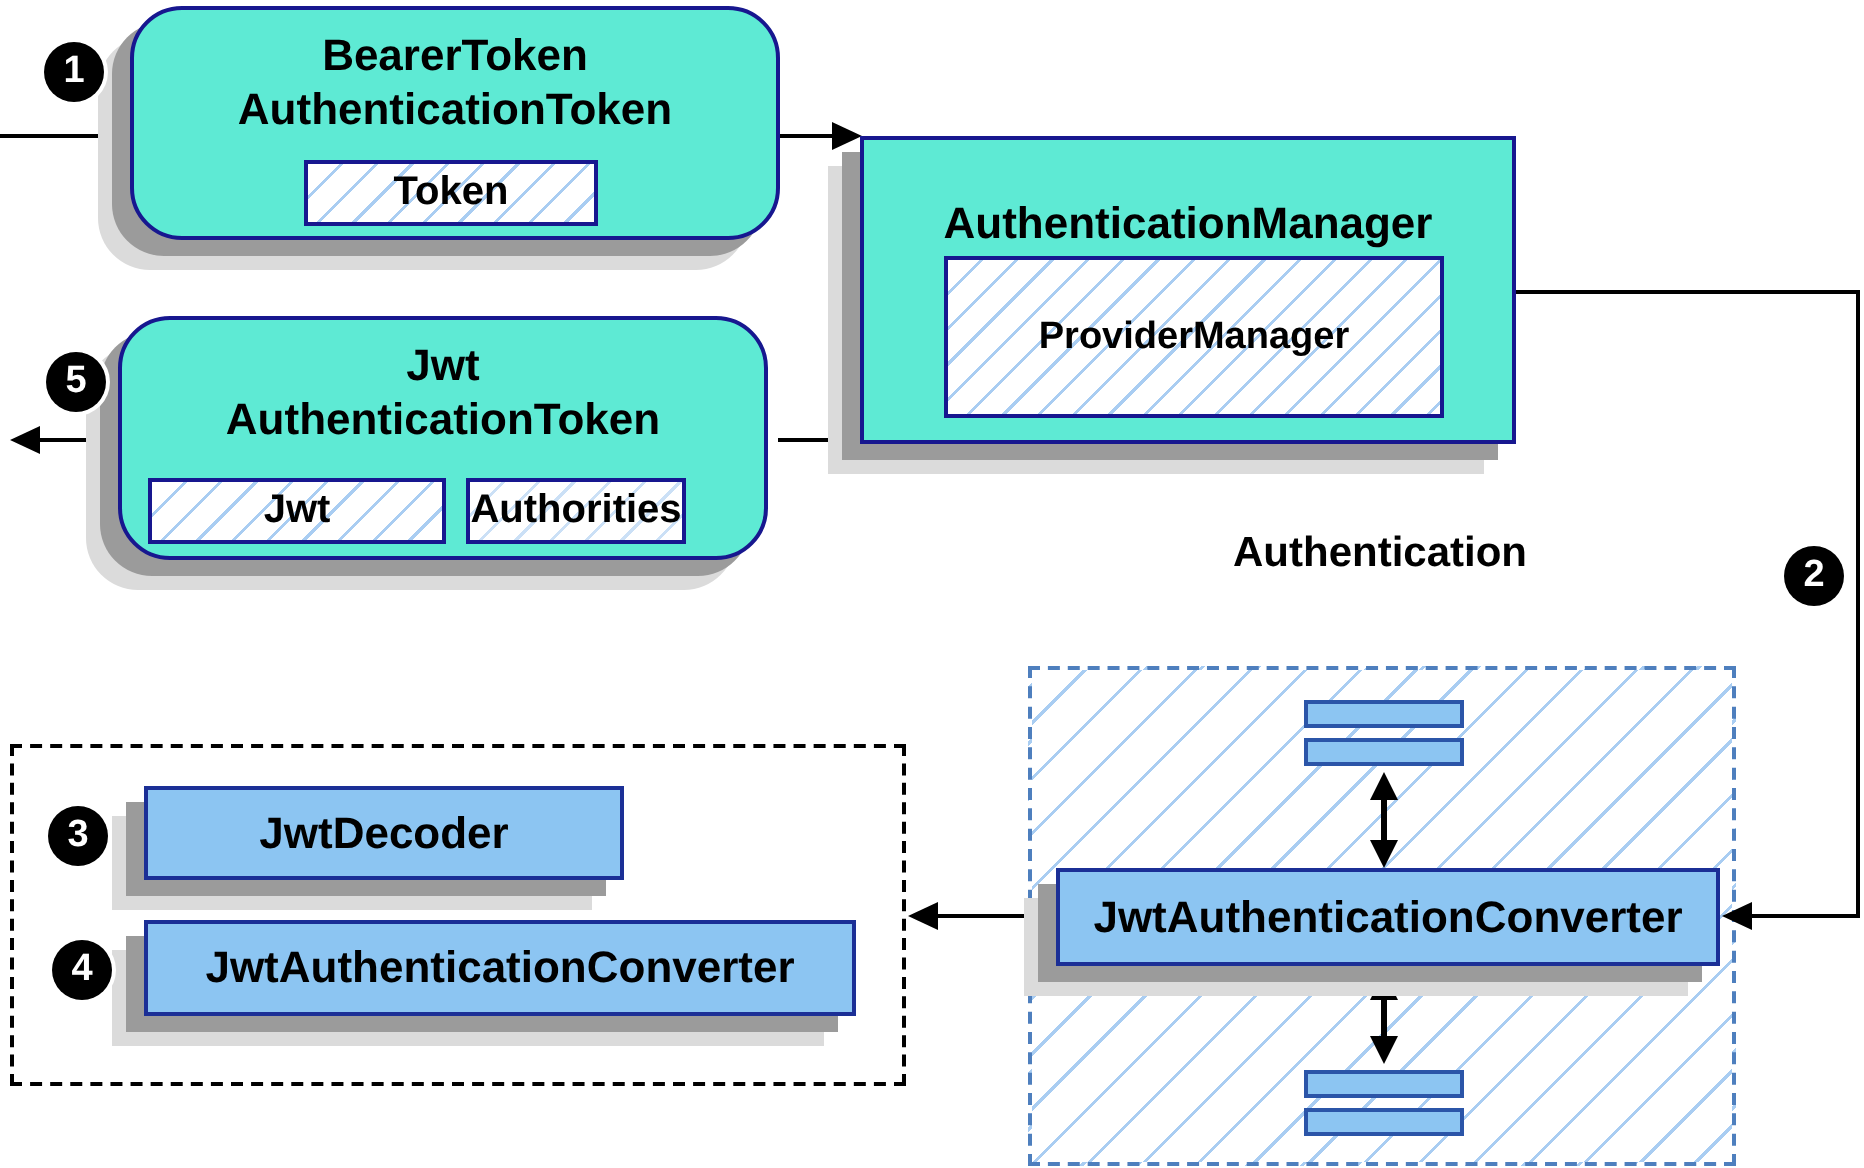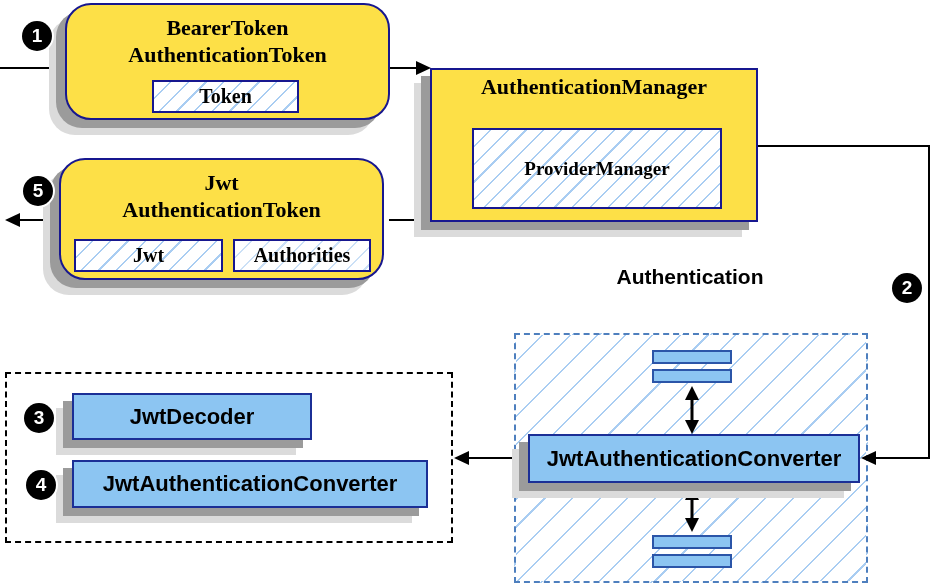--- a/index.html
+++ b/index.html
@@ -2,27 +2,27 @@
 <html><head>
 <meta charset="utf-8">
 <style>
   html,body{margin:0;padding:0;background:#fff;}
   .canvas{
     position:relative;width:932px;height:584px;background:#ffffff;
     font-family:"Liberation Sans",sans-serif;overflow:hidden;color:#000;
   }
   .wires{position:absolute;left:0;top:0;width:932px;height:584px;z-index:2;}
   .box{
-    position:absolute;box-sizing:border-box;background:#fde047;
-    border:2px solid #17178F;font-weight:bold;z-index:3;font-family:Liberation Serif, serif;
+    position:absolute;box-sizing:border-box;background:#5eead4;
+    border:2px solid #17178F;font-weight:bold;z-index:3;
   }
   .rounded{border-radius:26px;}
   .shadow{box-shadow:-9px 8px 0 #9B9B9B,-16px 15px 0 #DBDBDB;}
   .box-title{text-align:center;font-size:22px;line-height:27px;padding-top:9px;font-weight:bold;}
-  .pt12{padding-top:3px;}
+  .pt12{padding-top:28px;}
   .field{
     position:absolute;box-sizing:border-box;border:2px solid #17178F;
     display:flex;align-items:center;justify-content:center;
     font-size:20px;font-weight:bold;background-color:#fff;
   }
   .hatch{
     background-color:#fff;
     background-image:repeating-linear-gradient(135deg,rgba(0,0,0,0) 0 11px,#A9CDF2 11px 12.5px);
   }
   .hatch-light{
@@ -105,21 +105,21 @@
   </div>
 
   <div class="box rounded shadow" style="left:59px;top:158px;width:325px;height:122px;">
     <div class="box-title">
       <div>Jwt</div>
       <div>AuthenticationToken</div>
     </div>
     <div class="field hatch" style="left:13px;top:79px;width:149px;height:33px;">
       <span>Jwt</span>
     </div>
-    <div class="field hatch-light" style="left:172px;top:79px;width:138px;height:33px;">
+    <div class="field hatch-light" style="left:172px;top:79px;width:110px;height:33px;">
       <span>Authorities</span>
     </div>
   </div>
 
   <div class="box shadow" style="left:430px;top:68px;width:328px;height:154px;">
     <div class="box-title pt12">AuthenticationManager</div>
     <div class="field hatch" style="left:40px;top:58px;width:250px;height:81px;font-size:19px;">
       <span>ProviderManager</span>
     </div>
   </div>

